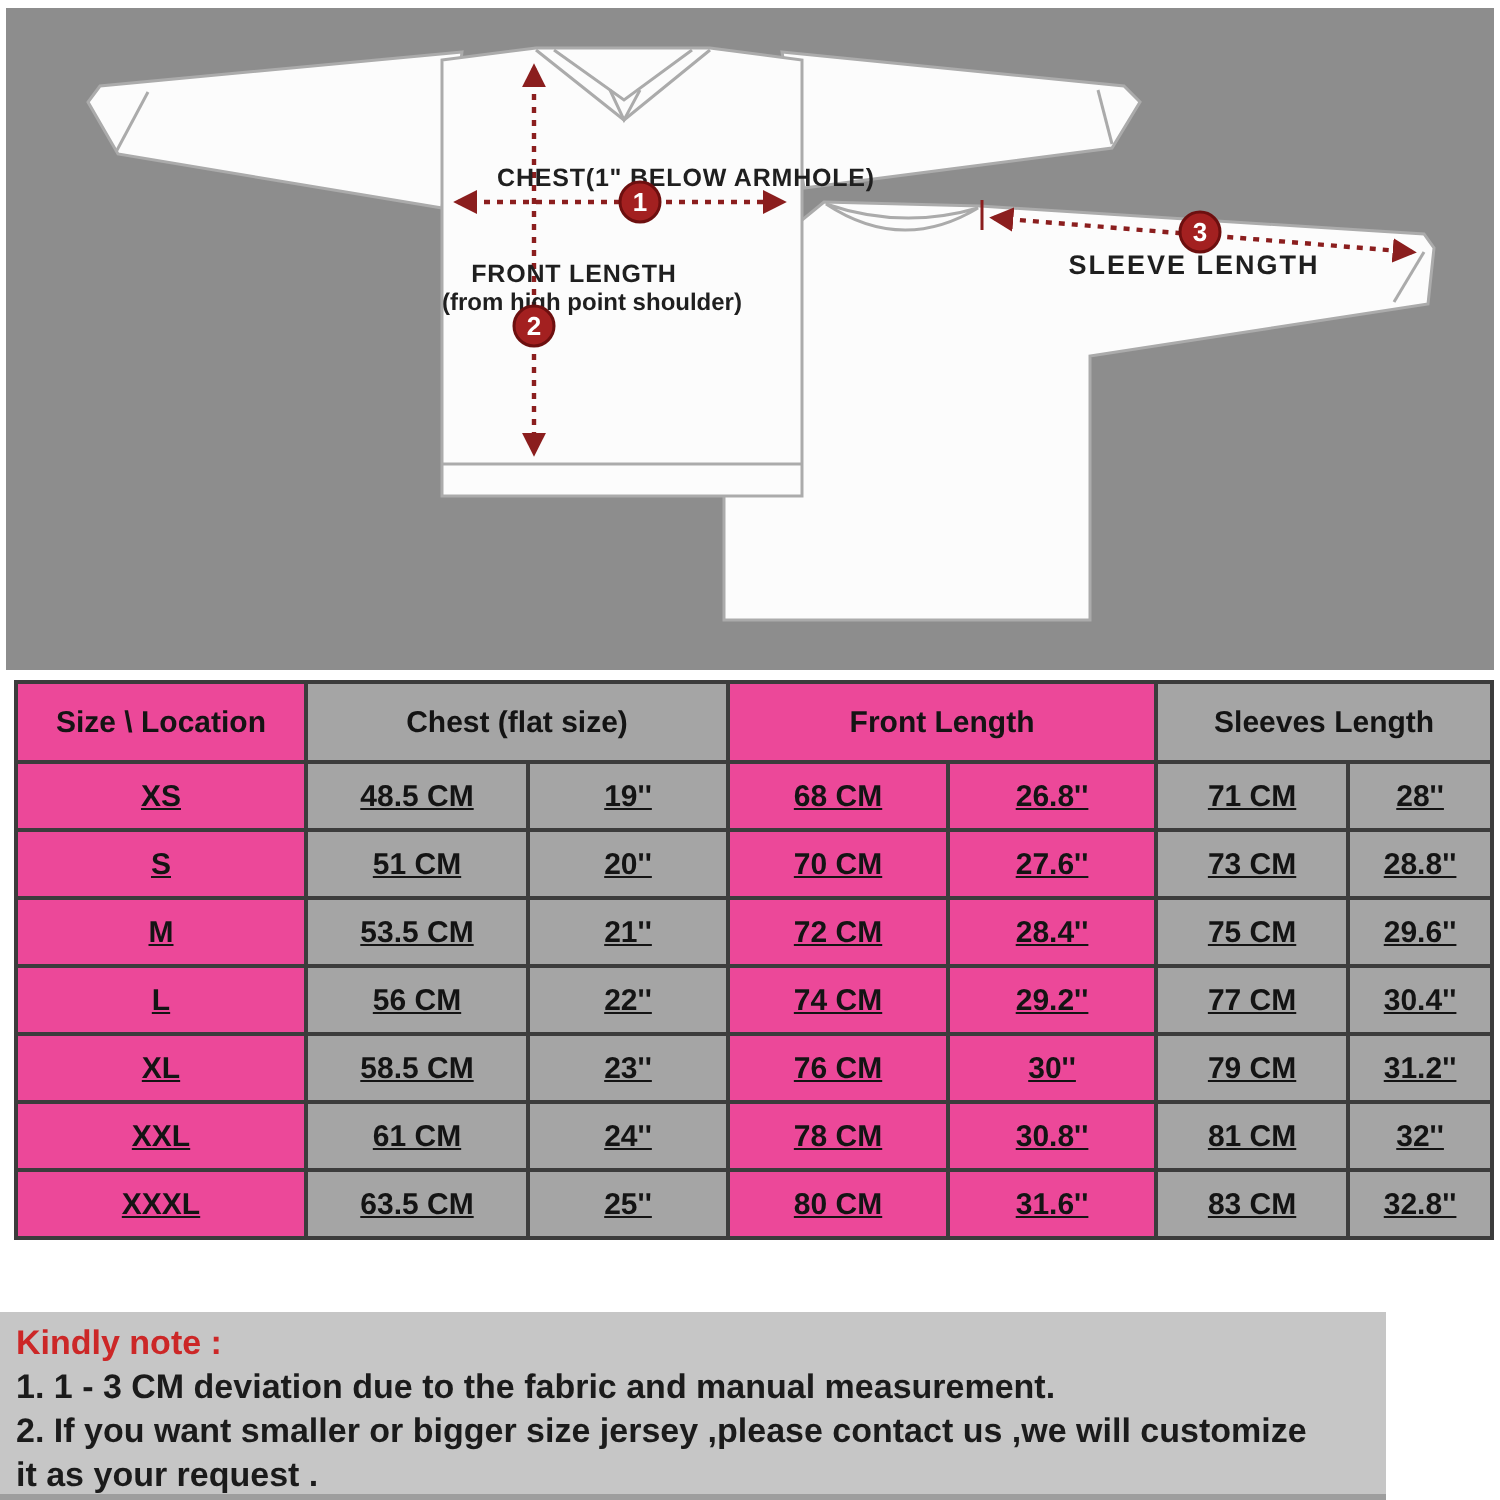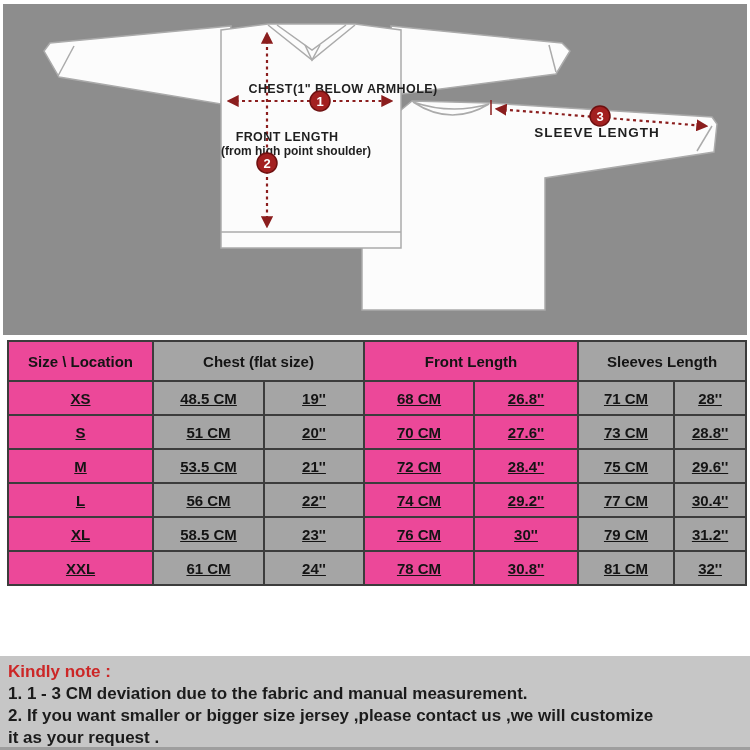--- a/index.html
+++ b/index.html
@@ -19,21 +19,21 @@
   .size-table th,.size-table td{
     border:2px solid #3c3c3c;text-align:center;vertical-align:middle;
     padding:0;overflow:hidden;white-space:nowrap;
   }
   .size-table th{height:38px;font-size:15px;}
   .size-table td{height:32px;text-decoration:underline;}
   .cell-light{background:#ec4899;}
   .cell-dark{background:#a5a5a5;}
   
   .note{
-    position:absolute;top:656px;left:0;width:750px;height:94px;
+    position:absolute;top:656px;left:0;width:693px;height:94px;
     background:#c6c6c6;box-sizing:border-box;padding:5px 10px 0 8px;
     font-weight:bold;font-size:17px;line-height:22px;color:#1b1b1b;
     border-bottom:3px solid #9e9e9e;
   }
   .note-title{color:#cc2727;}
 </style>
 </head>
 <body>
 
 <div class="stage">
@@ -163,20 +163,29 @@
       </tr>
       <tr>
         <td class="cell-light">XXL</td>
         <td class="cell-dark">61  CM</td>
         <td class="cell-dark">24''</td>
         <td class="cell-light">78 CM</td>
         <td class="cell-light">30.8''</td>
         <td class="cell-dark">81 CM</td>
         <td class="cell-dark">32''</td>
       </tr>
+      <tr>
+        <td class="cell-light">XXXL</td>
+        <td class="cell-dark">63.5 CM</td>
+        <td class="cell-dark">25''</td>
+        <td class="cell-light">80 CM</td>
+        <td class="cell-light">31.6''</td>
+        <td class="cell-dark">83 CM</td>
+        <td class="cell-dark">32.8''</td>
+      </tr>
     </tbody>
   </table>
 
   <div class="note">
     <div class="note-title">Kindly note :</div>
     <div class="note-line">1. 1 - 3 CM deviation due to the fabric and manual measurement.</div>
     <div class="note-line">2. If you want smaller or bigger size jersey ,please contact us ,we will customize</div>
     <div class="note-line">it as your request .</div>
   </div>
 

